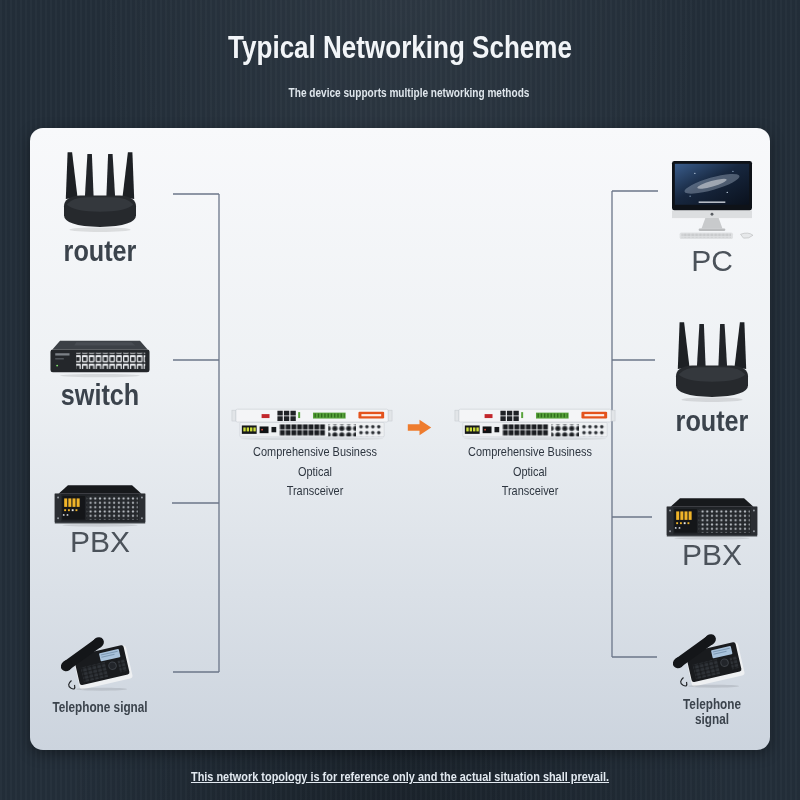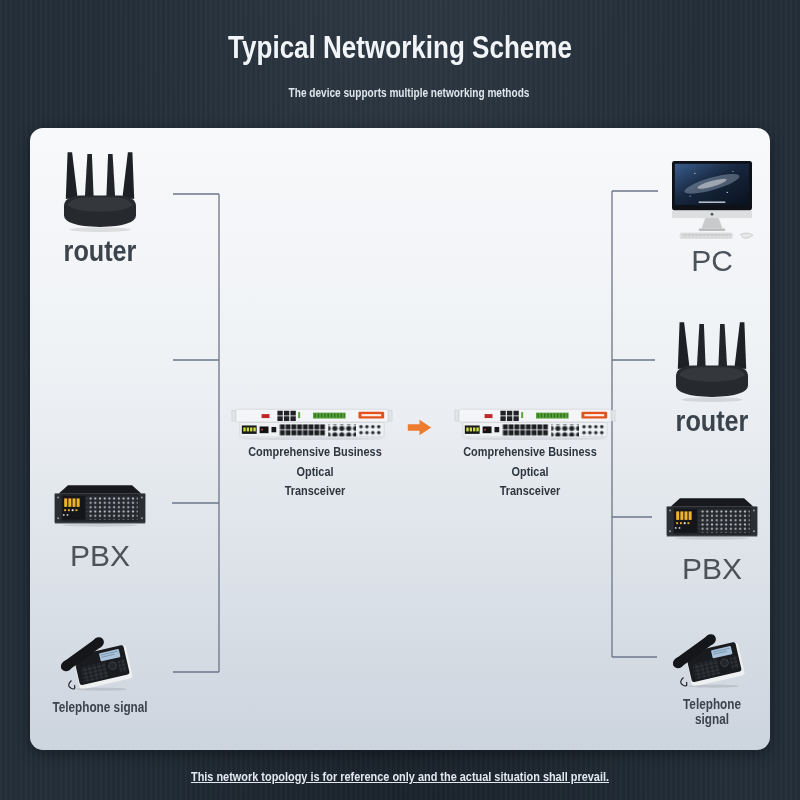--- a/index.html
+++ b/index.html
@@ -16,25 +16,25 @@
     color:#f2f5f8;font-size:31px;font-weight:700;letter-spacing:0;}
   .subtitle{position:absolute;left:0;top:86px;width:800px;text-align:center;
     color:#dfe6ec;font-size:12px;font-weight:700;padding-left:9px;}
   .panel{position:absolute;left:30px;top:128px;width:740px;height:622px;border-radius:13px;
     background:linear-gradient(180deg,#f8f9fb 0%,#eef1f4 40%,#dae0e7 75%,#ccd4de 100%);
     box-shadow:0 4px 14px rgba(0,0,0,.35);}
   .connectors{position:absolute;left:0;top:0;z-index:1;}
   .device{position:absolute;z-index:2;text-align:center;}
   .device .icon{display:block;margin:0 auto;}
   .lbl-bold{color:#3b434c;font-weight:700;font-size:30px;line-height:1.0;margin-top:2px;}
-  .lbl-light{color:#4b525a;font-weight:400;font-size:30px;line-height:1.0;margin-top:14px;}
+  .lbl-light{color:#4b525a;font-weight:400;font-size:30px;line-height:1.0;margin-top:0;}
   .lbl-phone{color:#3b434c;font-weight:700;font-size:14px;line-height:1.1;margin-top:9px;}
   .mt6{margin-top:6px;}
   .trans-label{position:absolute;z-index:2;width:190px;text-align:center;
-    color:#2e3640;font-weight:700;font-size:13px;line-height:1.5;}
+    color:#2e3640;font-weight:400;font-size:13px;line-height:1.5;}
   .footer-note{position:absolute;left:0;top:769px;width:800px;text-align:center;
     color:#e2e9f0;font-size:13px;font-weight:700;text-decoration:underline;}
   .defs-holder{position:absolute;width:0;height:0;overflow:hidden;}
 </style>
 </head>
 <body>
 
 <svg class="defs-holder" aria-hidden="true">
   <defs>
     <linearGradient id="g-screen" x1="0" y1="0" x2="1" y2="1">
@@ -216,20 +216,28 @@
     </svg>
 
     <div class="device" style="left:10px;top:20px;width:120px;">
       <svg class="icon" width="90" height="86">
           <use href="#sym-router"></use>
         </svg>
       <div class="lbl-bold">
           <span class="cond">router</span>
         </div>
     </div>
+    <div class="device" style="left:10px;top:210px;width:120px;">
+      <svg class="icon" width="106" height="40">
+          <use href="#sym-switch"></use>
+        </svg>
+      <div class="lbl-bold">
+          <span class="cond">switch</span>
+        </div>
+    </div>
     <div class="device" style="left:10px;top:355px;width:120px;">
       <svg class="icon" width="98" height="44">
           <use href="#sym-pbx"></use>
         </svg>
       <div class="lbl-light">PBX</div>
     </div>
     <div class="device" style="left:10px;top:503px;width:120px;">
       <svg class="icon" width="78" height="60">
           <use href="#sym-phone"></use>
         </svg>

